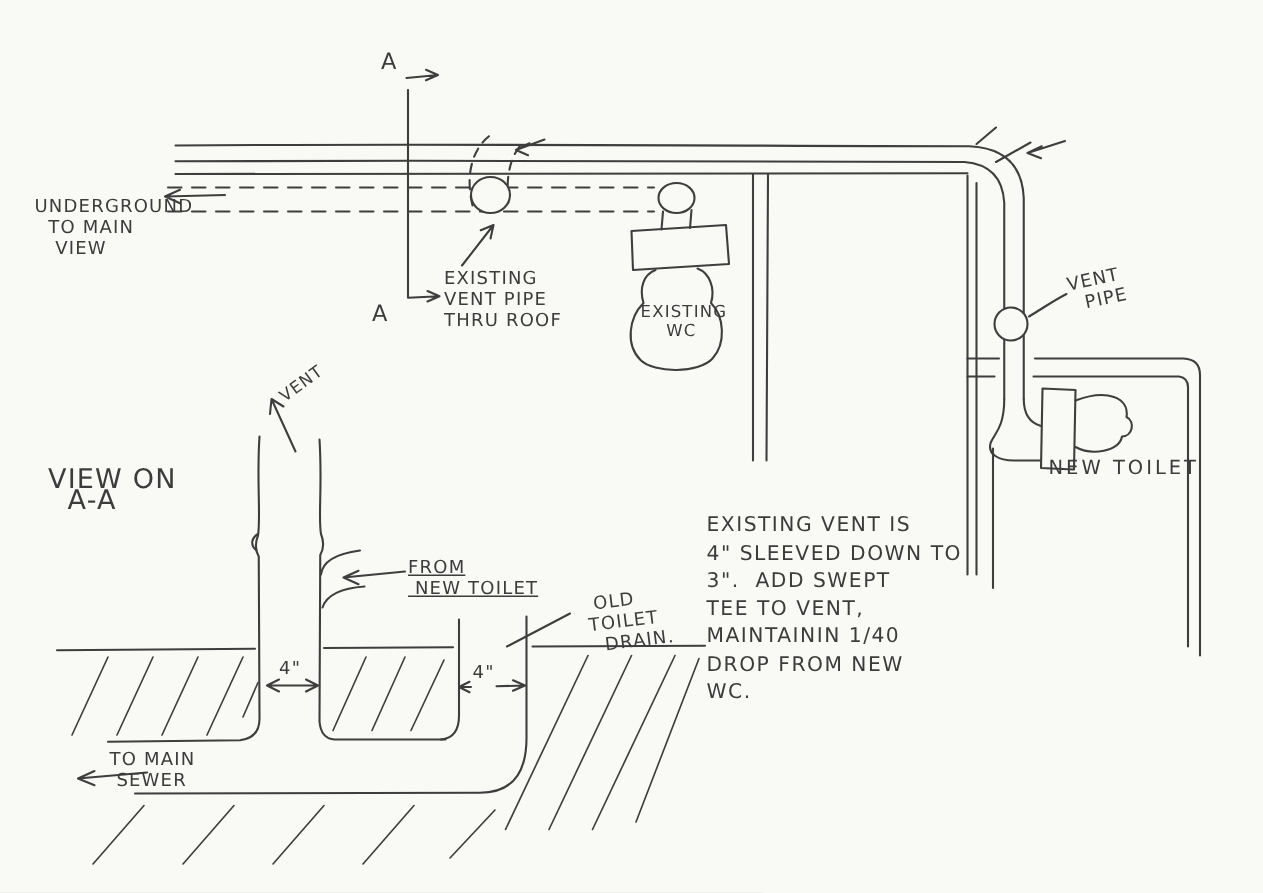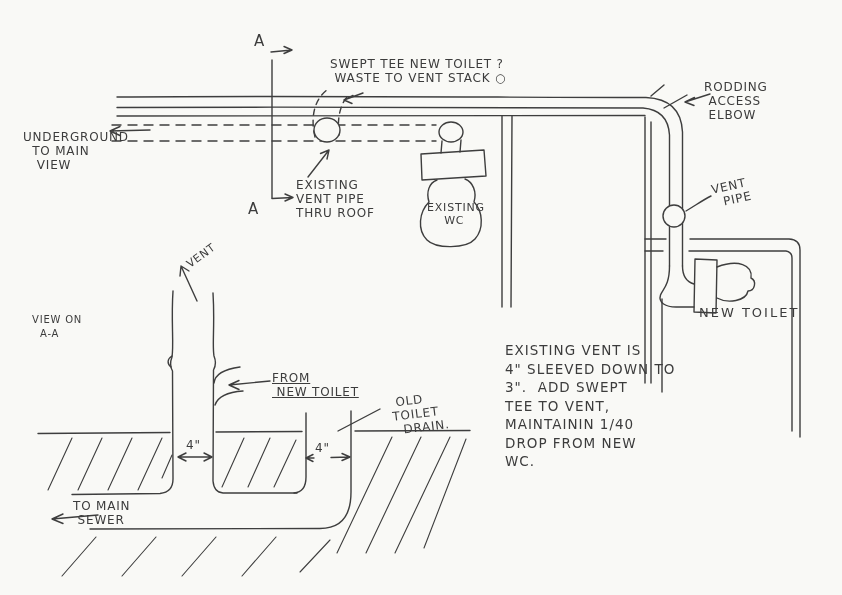--- a/index.html
+++ b/index.html
@@ -106,52 +106,47 @@
       <path d="M62,576 L96,537"></path>
           <path d="M122,576 L156,537"></path>
           <path d="M182,576 L216,537"></path>
           <path d="M242,576 L276,537"></path>
           <path d="M300,572 L330,540"></path>
     </g>
   </g>
 </svg>
 
 <div class="lbl big" style="left:254px;top:34px;">A</div>
-<div class="lbl" style="left:330px;top:57px;">SWEPT TEE NEW TOILET ?
- WASTE TO VENT STACK ○</div>
 <div class="lbl" style="left:23px;top:130px;">UNDERGROUND
   TO MAIN
    VIEW</div>
-<div class="lbl" style="left:704px;top:80px;">RODDING
- ACCESS
- ELBOW</div>
 <div class="lbl" style="left:296px;top:178px;">EXISTING
 VENT PIPE
 THRU ROOF</div>
 <div class="lbl big" style="left:248px;top:202px;">A</div>
 <div class="lbl small" style="left:427px;top:201px;">EXISTING
     WC</div>
 <div class="lbl" style="left:710px;top:183px;transform:rotate(-12deg);">VENT
   PIPE</div>
 <div class="lbl wide" style="left:699px;top:306px;">NEW TOILET</div>
 
-<div class="lbl" style="left:32px;top:313px;font-size:10px;">VIEW ON
+<div class="lbl" style="left:32px;top:313px;font-size:18px;">VIEW ON
   A-A</div>
 <div class="lbl small" style="left:184px;top:260px;transform:rotate(-36deg);">VENT</div>
 <div class="lbl" style="left:272px;top:371px;text-decoration:underline;">FROM
  NEW TOILET</div>
 <div class="lbl" style="left:390px;top:396px;transform:rotate(-7deg);"> OLD
 TOILET
   DRAIN.</div>
 <div class="lbl" style="left:186px;top:438px;">4"</div>
 <div class="lbl" style="left:315px;top:441px;">4"</div>
 <div class="lbl" style="left:73px;top:499px;">TO MAIN
  SEWER</div>
 
-<div class="lbl note" style="left:505px;top:341px;">EXISTING VENT IS
+<div class="lbl note" style="left:471px;top:341px;">EXISTING VENT IS
 4" SLEEVED DOWN TO
 3".  ADD SWEPT
 TEE TO VENT,
 MAINTAININ 1/40
 DROP FROM NEW
 WC.</div>
 
 </div>
 
 </body></html>

